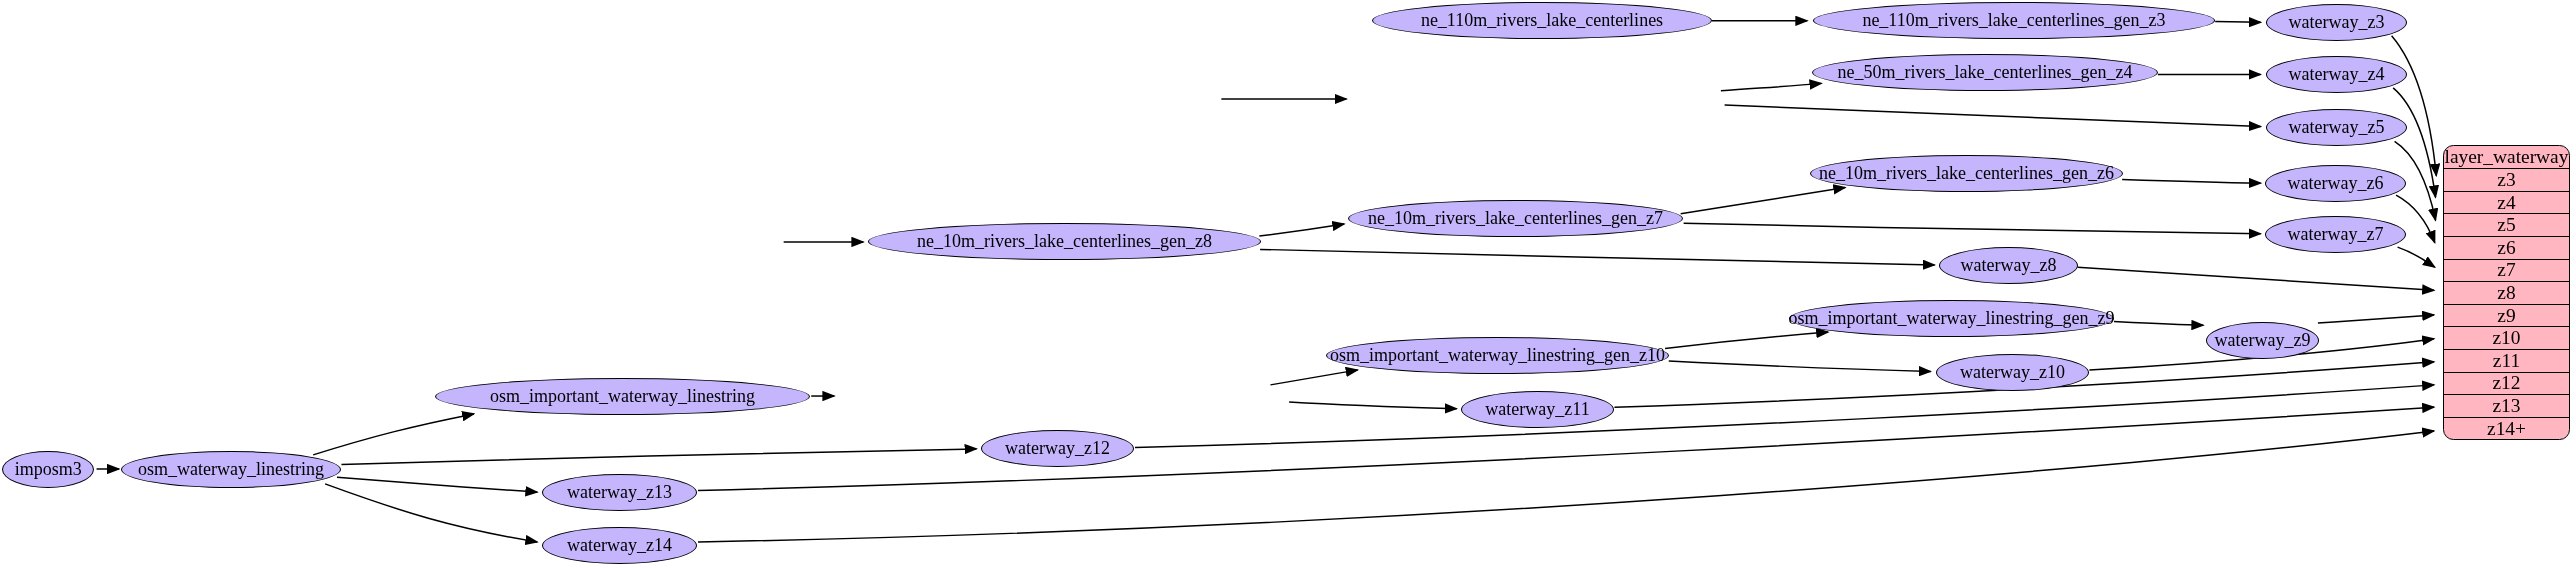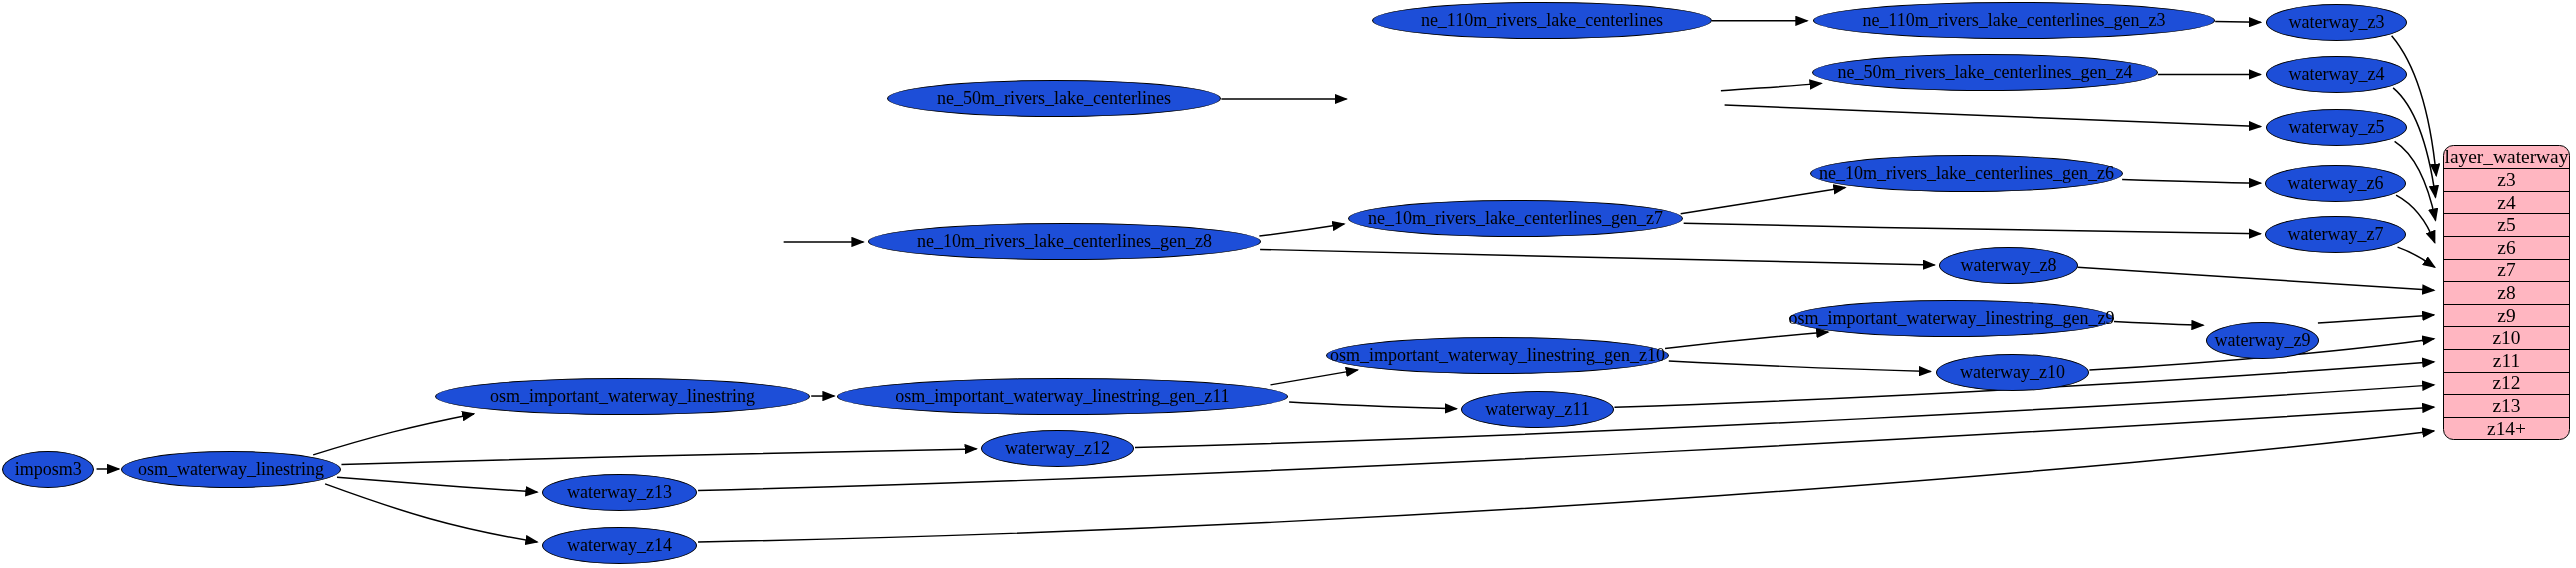--- a/index.html
+++ b/index.html
@@ -1,21 +1,21 @@
 <!DOCTYPE html>
 <html style="font-size:12px"><head>
 <meta charset="utf-8">
 <style>
   html,body{margin:0;padding:0;background:#ffffff;}
   #canvas{position:relative;width:2576px;height:568px;background:#ffffff;overflow:hidden;
           font-family:"Liberation Serif","DejaVu Serif",serif;color:#000;}
   #edges{position:absolute;left:0;top:0;width:2576px;height:568px;}
   .edge{fill:none;stroke:#000;stroke-width:2px;}
   .node{position:absolute;height:37px;border:1.5px solid #000;border-radius:50%;
-        background:#1d4ed8;display:flex;align-items:center;justify-content:center;
+        background:#c4b5fd;display:flex;align-items:center;justify-content:center;
         font-size:18px;white-space:nowrap;box-sizing:border-box;z-index:2;}
   .rtable{position:absolute;left:2443px;top:145px;width:127px;border:1.5px solid #000;
           border-radius:10.4px;background:#ffb6c1;overflow:hidden;z-index:2;
           display:flex;flex-direction:column;box-sizing:border-box;}
   .rtable .hdr{height:22.3px;display:flex;align-items:center;justify-content:center;
                font-size:19.4px;}
   .rtable .row{height:22.6px;display:flex;align-items:center;justify-content:center;
                font-size:19.4px;border-top:1.5px solid #000;box-sizing:border-box;}
 </style>
 </head>
@@ -62,27 +62,25 @@
     <path class="edge" marker-end="url(#arrow)" d="M2806,497 C3000,486 3180,468 3269,455"></path>
     <path class="edge" marker-end="url(#arrow)" d="M2168,547 C2600,533 3050,503 3269,486"></path>
     <path class="edge" marker-end="url(#arrow)" d="M1524,601 C2200,583 2900,543 3269,517"></path>
     <path class="edge" marker-end="url(#arrow)" d="M937,659 C1800,637 2800,577 3269,547"></path>
     <path class="edge" marker-end="url(#arrow)" d="M937,728 C1900,710 2850,630 3269,579"></path>
   </svg>
 
   <div class="node" style="left:2.2px;top:451px;width:92px">imposm3</div>
   <div class="node" style="left:121px;top:451px;width:220px">osm_waterway_linestring</div>
   <div class="node" style="left:435px;top:378px;width:375px">osm_important_waterway_linestring</div>
-  <div class="node" style="left:837px;top:378px;width:451px">osm_important_waterway_linestring_gen_z11</div>
   <div class="node" style="left:1326px;top:337px;width:343px">osm_important_waterway_linestring_gen_z10</div>
   <div class="node" style="left:1789px;top:300px;width:325px">osm_important_waterway_linestring_gen_z9</div>
   <div class="node" style="left:868px;top:223px;width:393px">ne_10m_rivers_lake_centerlines_gen_z8</div>
   <div class="node" style="left:1348px;top:200px;width:335px">ne_10m_rivers_lake_centerlines_gen_z7</div>
   <div class="node" style="left:1810px;top:155px;width:313px">ne_10m_rivers_lake_centerlines_gen_z6</div>
-  <div class="node" style="left:887px;top:80px;width:334px">ne_50m_rivers_lake_centerlines</div>
   <div class="node" style="left:1812px;top:54px;width:346px">ne_50m_rivers_lake_centerlines_gen_z4</div>
   <div class="node" style="left:1372px;top:2.2px;width:340px">ne_110m_rivers_lake_centerlines</div>
   <div class="node" style="left:1813px;top:2.2px;width:402px">ne_110m_rivers_lake_centerlines_gen_z3</div>
 
   <div class="node" style="left:2266px;top:3.7px;width:141px">waterway_z3</div>
   <div class="node" style="left:2266px;top:56px;width:141px">waterway_z4</div>
   <div class="node" style="left:2266px;top:109px;width:141px">waterway_z5</div>
   <div class="node" style="left:2265px;top:165px;width:141px">waterway_z6</div>
   <div class="node" style="left:2265px;top:216px;width:141px">waterway_z7</div>
   <div class="node" style="left:1939px;top:247px;width:139px">waterway_z8</div>

